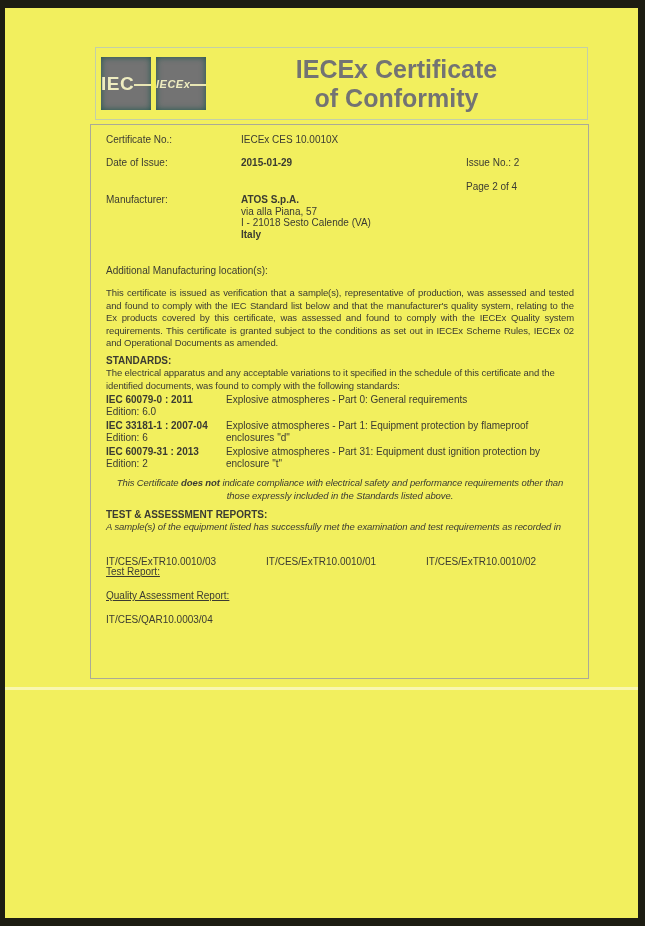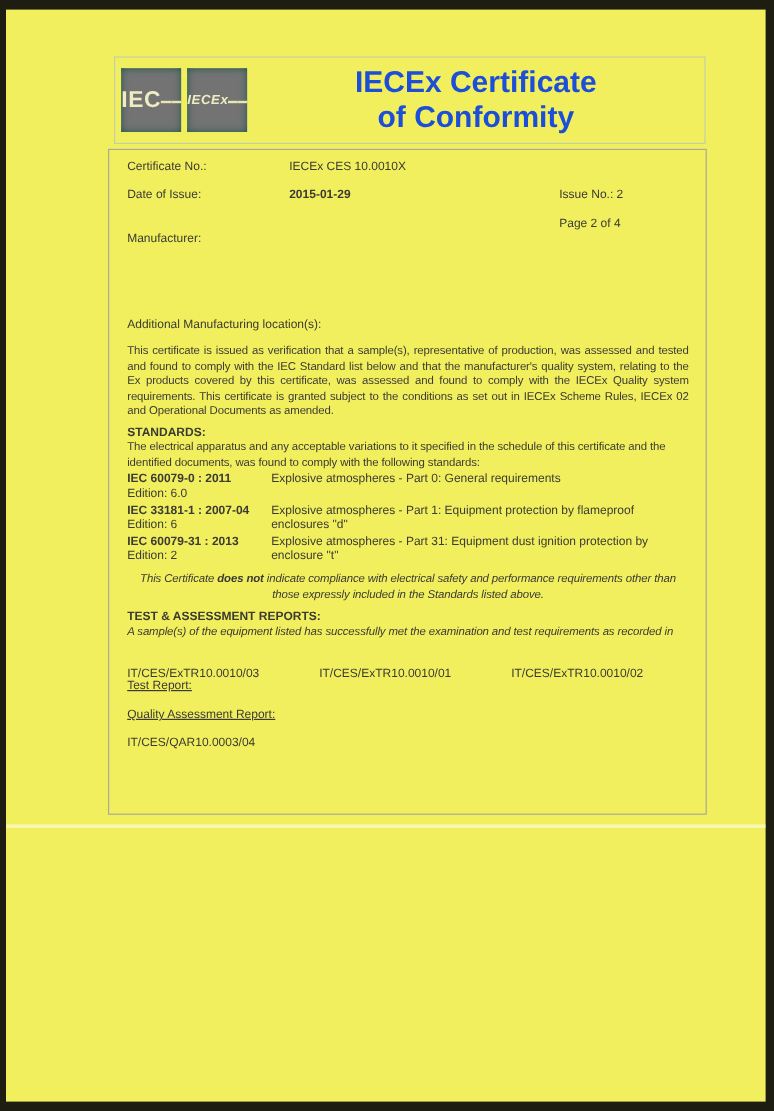--- a/index.html
+++ b/index.html
@@ -41,21 +41,21 @@
     justify-content: flex-end;
     font-weight: bold;
     box-shadow: inset 0 0 6px #1c574c;
   }
   .logo .logo-text { font-size: 19px; line-height: 20px; letter-spacing: 0.5px; }
   .logo.iecex .logo-text { font-size: 11px; font-style: italic; }
   .logo .bar { width: 38px; height: 2px; background: #e8e6b4; margin-top: 2px; }
   .title-wrap {
     flex: 1;
     text-align: center;
-    color: #1d4ed8;
+    color: #737373;
     font-weight: bold;
     font-size: 25px;
     line-height: 29px;
   }
   
   .body-box {
     position: absolute;
     left: 85px; top: 116px;
     width: 499px; height: 555px;
     border: 1px solid #abaa96;
@@ -139,20 +139,26 @@
       <span class="b">2015-01-29</span>
       <span>Issue No.: 2</span>
     </div>
 
     <div class="abs row-page fs">
       <span>Page 2 of 4</span>
     </div>
 
     <div class="abs row-manu fs">
       <span>Manufacturer:</span>
+      <div class="manu-block">
+        <div class="b">ATOS S.p.A.</div>
+        <div>via alla Piana, 57</div>
+        <div>I - 21018 Sesto Calende (VA)</div>
+        <div class="b">Italy</div>
+      </div>
     </div>
 
     <div class="abs addl-label fs">Additional Manufacturing location(s):</div>
 
     <div class="abs verify-para fsm">This certificate is issued as verification that a sample(s), representative of production, was assessed and tested and found to comply with the IEC Standard list below and that the manufacturer's quality system, relating to the Ex products covered by this certificate, was assessed and found to comply with the IECEx Quality system requirements. This certificate is granted subject to the conditions as set out in IECEx Scheme Rules, IECEx 02 and Operational Documents as amended.</div>
 
     <div class="abs standards-head fs b">STANDARDS:</div>
     <div class="abs standards-intro fsm">The electrical apparatus and any acceptable variations to it specified in the schedule of this certificate and the identified documents, was found to comply with the following standards:</div>
 
     <div class="abs standards-table fs">

